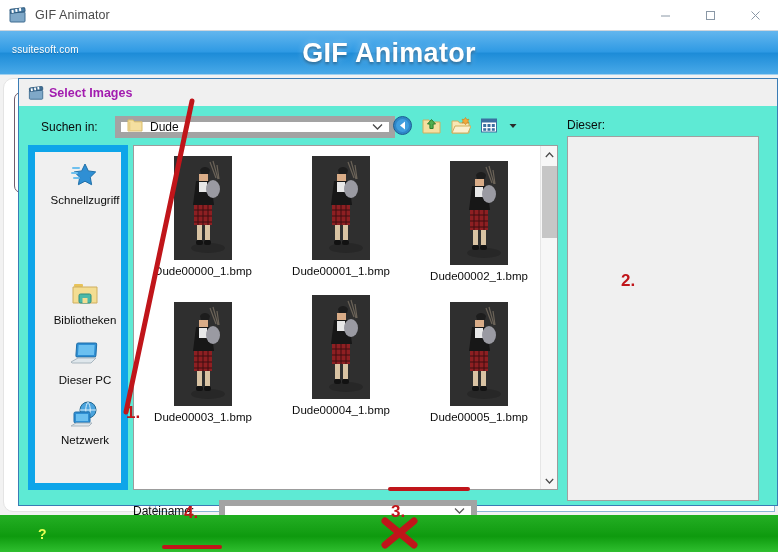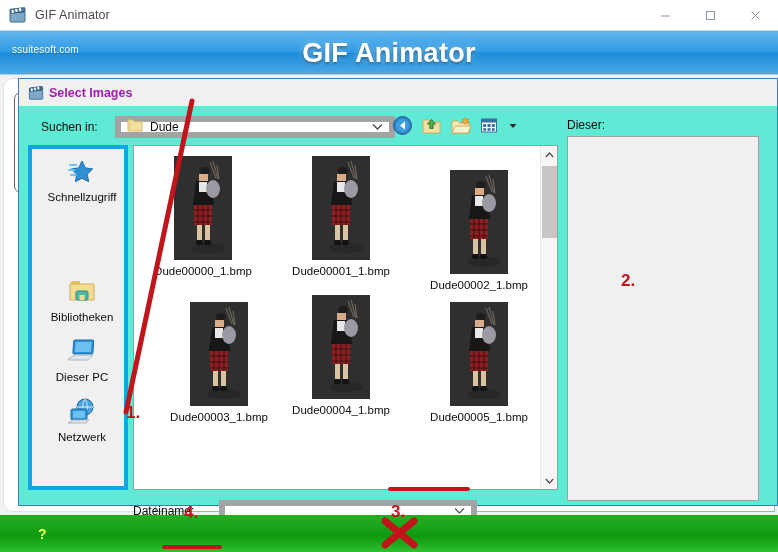--- a/index.html
+++ b/index.html
@@ -141,21 +141,21 @@
     position: absolute; left: 548px; top: 12px; font-size: 12px; color: #0b0b0b;
   }
   .picture-frame {
     position: absolute; left: 548px; top: 30px; width: 192px; height: 365px;
     background: #f0f0f0; border: 1px solid #a0a0a0;
   }
 
   
   .places {
     position: absolute; left: 9px; top: 39px; width: 100px; height: 345px;
-    background: #f0f0f0; border: 4px solid #0ea5e9;
+    background: #f0f0f0; border: 7px solid #0ea5e9;
   }
   .place {
     position: absolute; left: 0; width: 100px; height: 63px;
     display: flex; flex-direction: column; align-items: center; justify-content: flex-start;
   }
   .place .pico { width: 34px; height: 31px; position: relative; margin-top: 6px; }
   .place .plab { margin-top: 3px; font-size: 11.5px; color: #0b0b0b; }
   #place-0 { top: 2px; }
   #place-1 { top: 62px; }
   #place-2 { top: 122px; }
@@ -517,21 +517,21 @@
                   </g>
                   <rect x="23" y="69" width="5" height="15" fill="#d9c3a3"></rect>
                   <rect x="31" y="69" width="5" height="15" fill="#d9c3a3"></rect>
                   <rect x="22" y="84" width="7" height="5" rx="2" fill="#121212"></rect>
                   <rect x="30" y="84" width="7" height="5" rx="2" fill="#121212"></rect>
                 </svg>
               </div>
               <div class="tname">Dude00001_1.bmp</div>
             </div>
 
-            <div class="tile" style="left:284px; top:20px;">
+            <div class="tile" style="left:284px; top:11px;">
               <div class="thumb">
                 <svg width="58" height="104" viewBox="0 0 58 104">
                   <rect width="58" height="104" fill="#2f2f2f"></rect>
                   <ellipse cx="34" cy="92" rx="17" ry="5" fill="#272727"></ellipse>
                   <path d="M26 14c2-4 8-4 10 0l-1 4h-8z" fill="#1d1d1d"></path>
                   <rect x="25" y="18" width="9" height="7" fill="#d9ac87"></rect>
                   <path d="M22 25h15l3 24H19z" fill="#171717"></path>
                   <rect x="25" y="26" width="8" height="10" fill="#e8e8e8"></rect>
                   <ellipse cx="39" cy="33" rx="7" ry="9" fill="#9a9aa2"></ellipse>
                   <path d="M36 6l6 16M39 5l5 18M43 9l2 14" stroke="#6b6358" stroke-width="1.2" fill="none"></path>
@@ -541,21 +541,21 @@
                   </g>
                   <rect x="23" y="69" width="5" height="15" fill="#d9c3a3"></rect>
                   <rect x="31" y="69" width="5" height="15" fill="#d9c3a3"></rect>
                   <rect x="22" y="84" width="7" height="5" rx="2" fill="#121212"></rect>
                   <rect x="30" y="84" width="7" height="5" rx="2" fill="#121212"></rect>
                 </svg>
               </div>
               <div class="tname">Dude00002_1.bmp</div>
             </div>
 
-            <div class="tile" style="left:24px;  top:152px;">
+            <div class="tile" style="left:8px;  top:152px;">
               <div class="thumb">
                 <svg width="58" height="104" viewBox="0 0 58 104">
                   <rect width="58" height="104" fill="#2f2f2f"></rect>
                   <ellipse cx="34" cy="92" rx="17" ry="5" fill="#272727"></ellipse>
                   <path d="M26 14c2-4 8-4 10 0l-1 4h-8z" fill="#1d1d1d"></path>
                   <rect x="25" y="18" width="9" height="7" fill="#d9ac87"></rect>
                   <path d="M22 25h15l3 24H19z" fill="#171717"></path>
                   <rect x="25" y="26" width="8" height="10" fill="#e8e8e8"></rect>
                   <ellipse cx="39" cy="33" rx="7" ry="9" fill="#9a9aa2"></ellipse>
                   <path d="M36 6l6 16M39 5l5 18M43 9l2 14" stroke="#6b6358" stroke-width="1.2" fill="none"></path>

